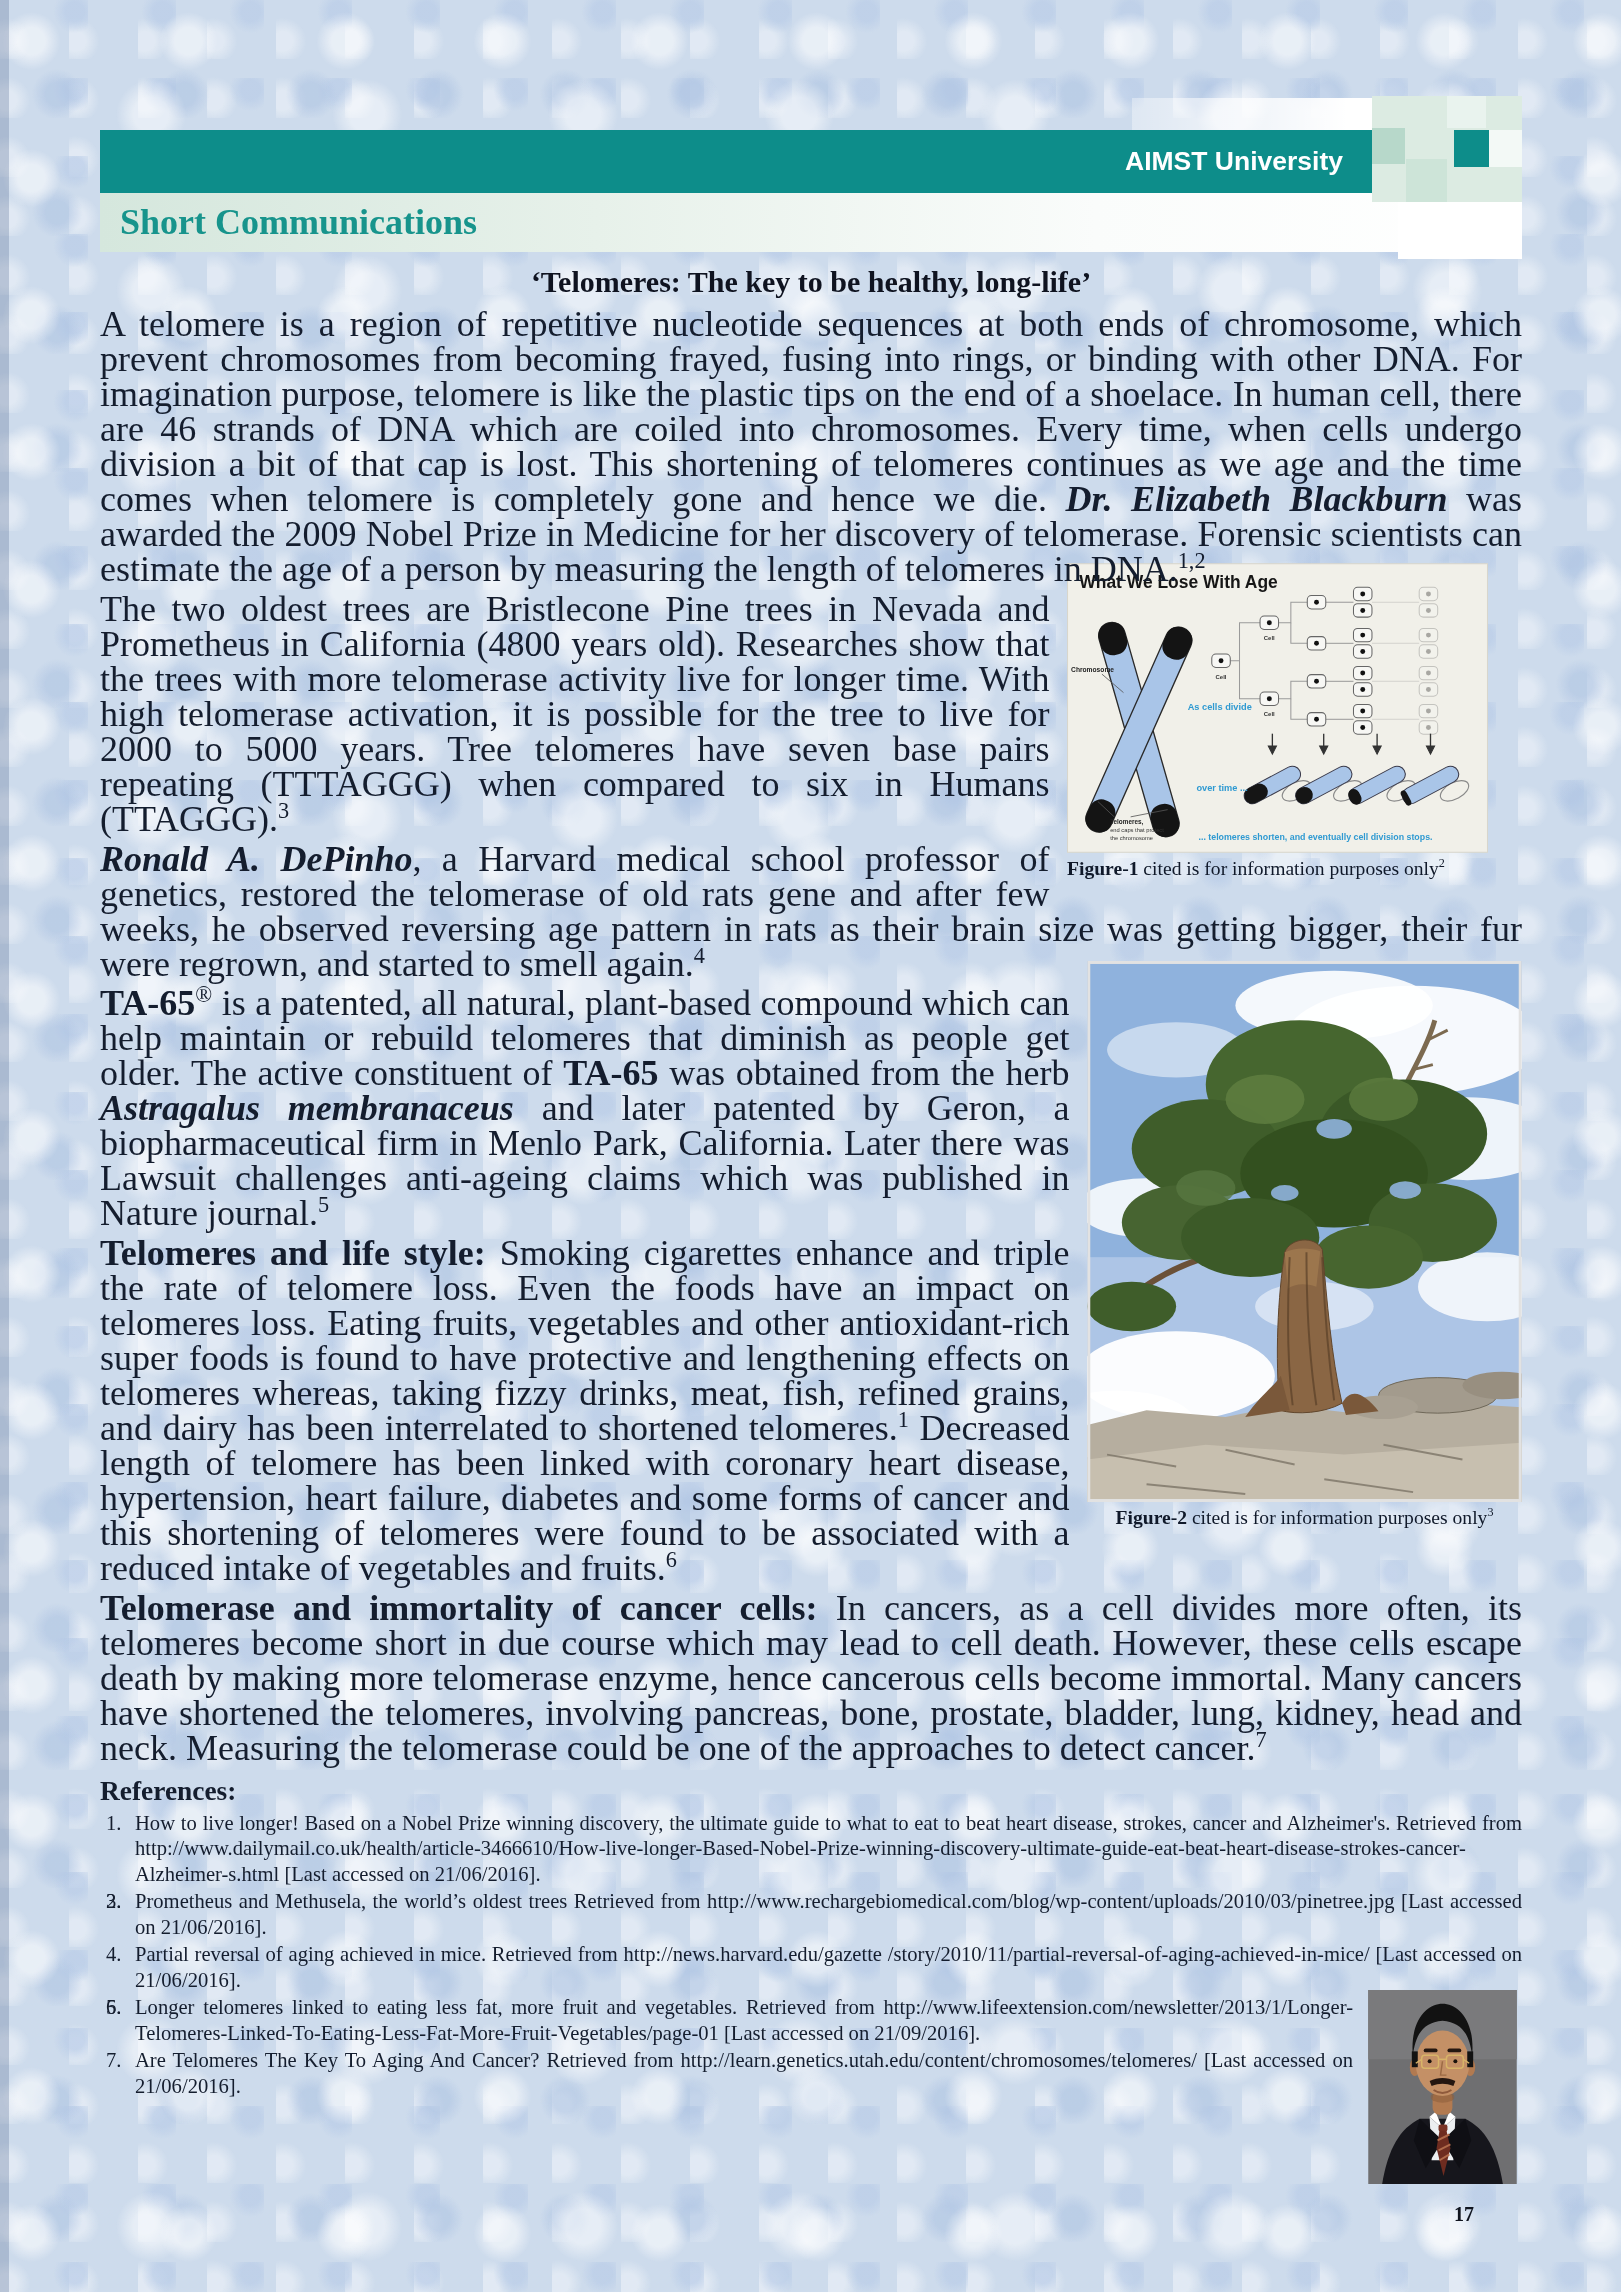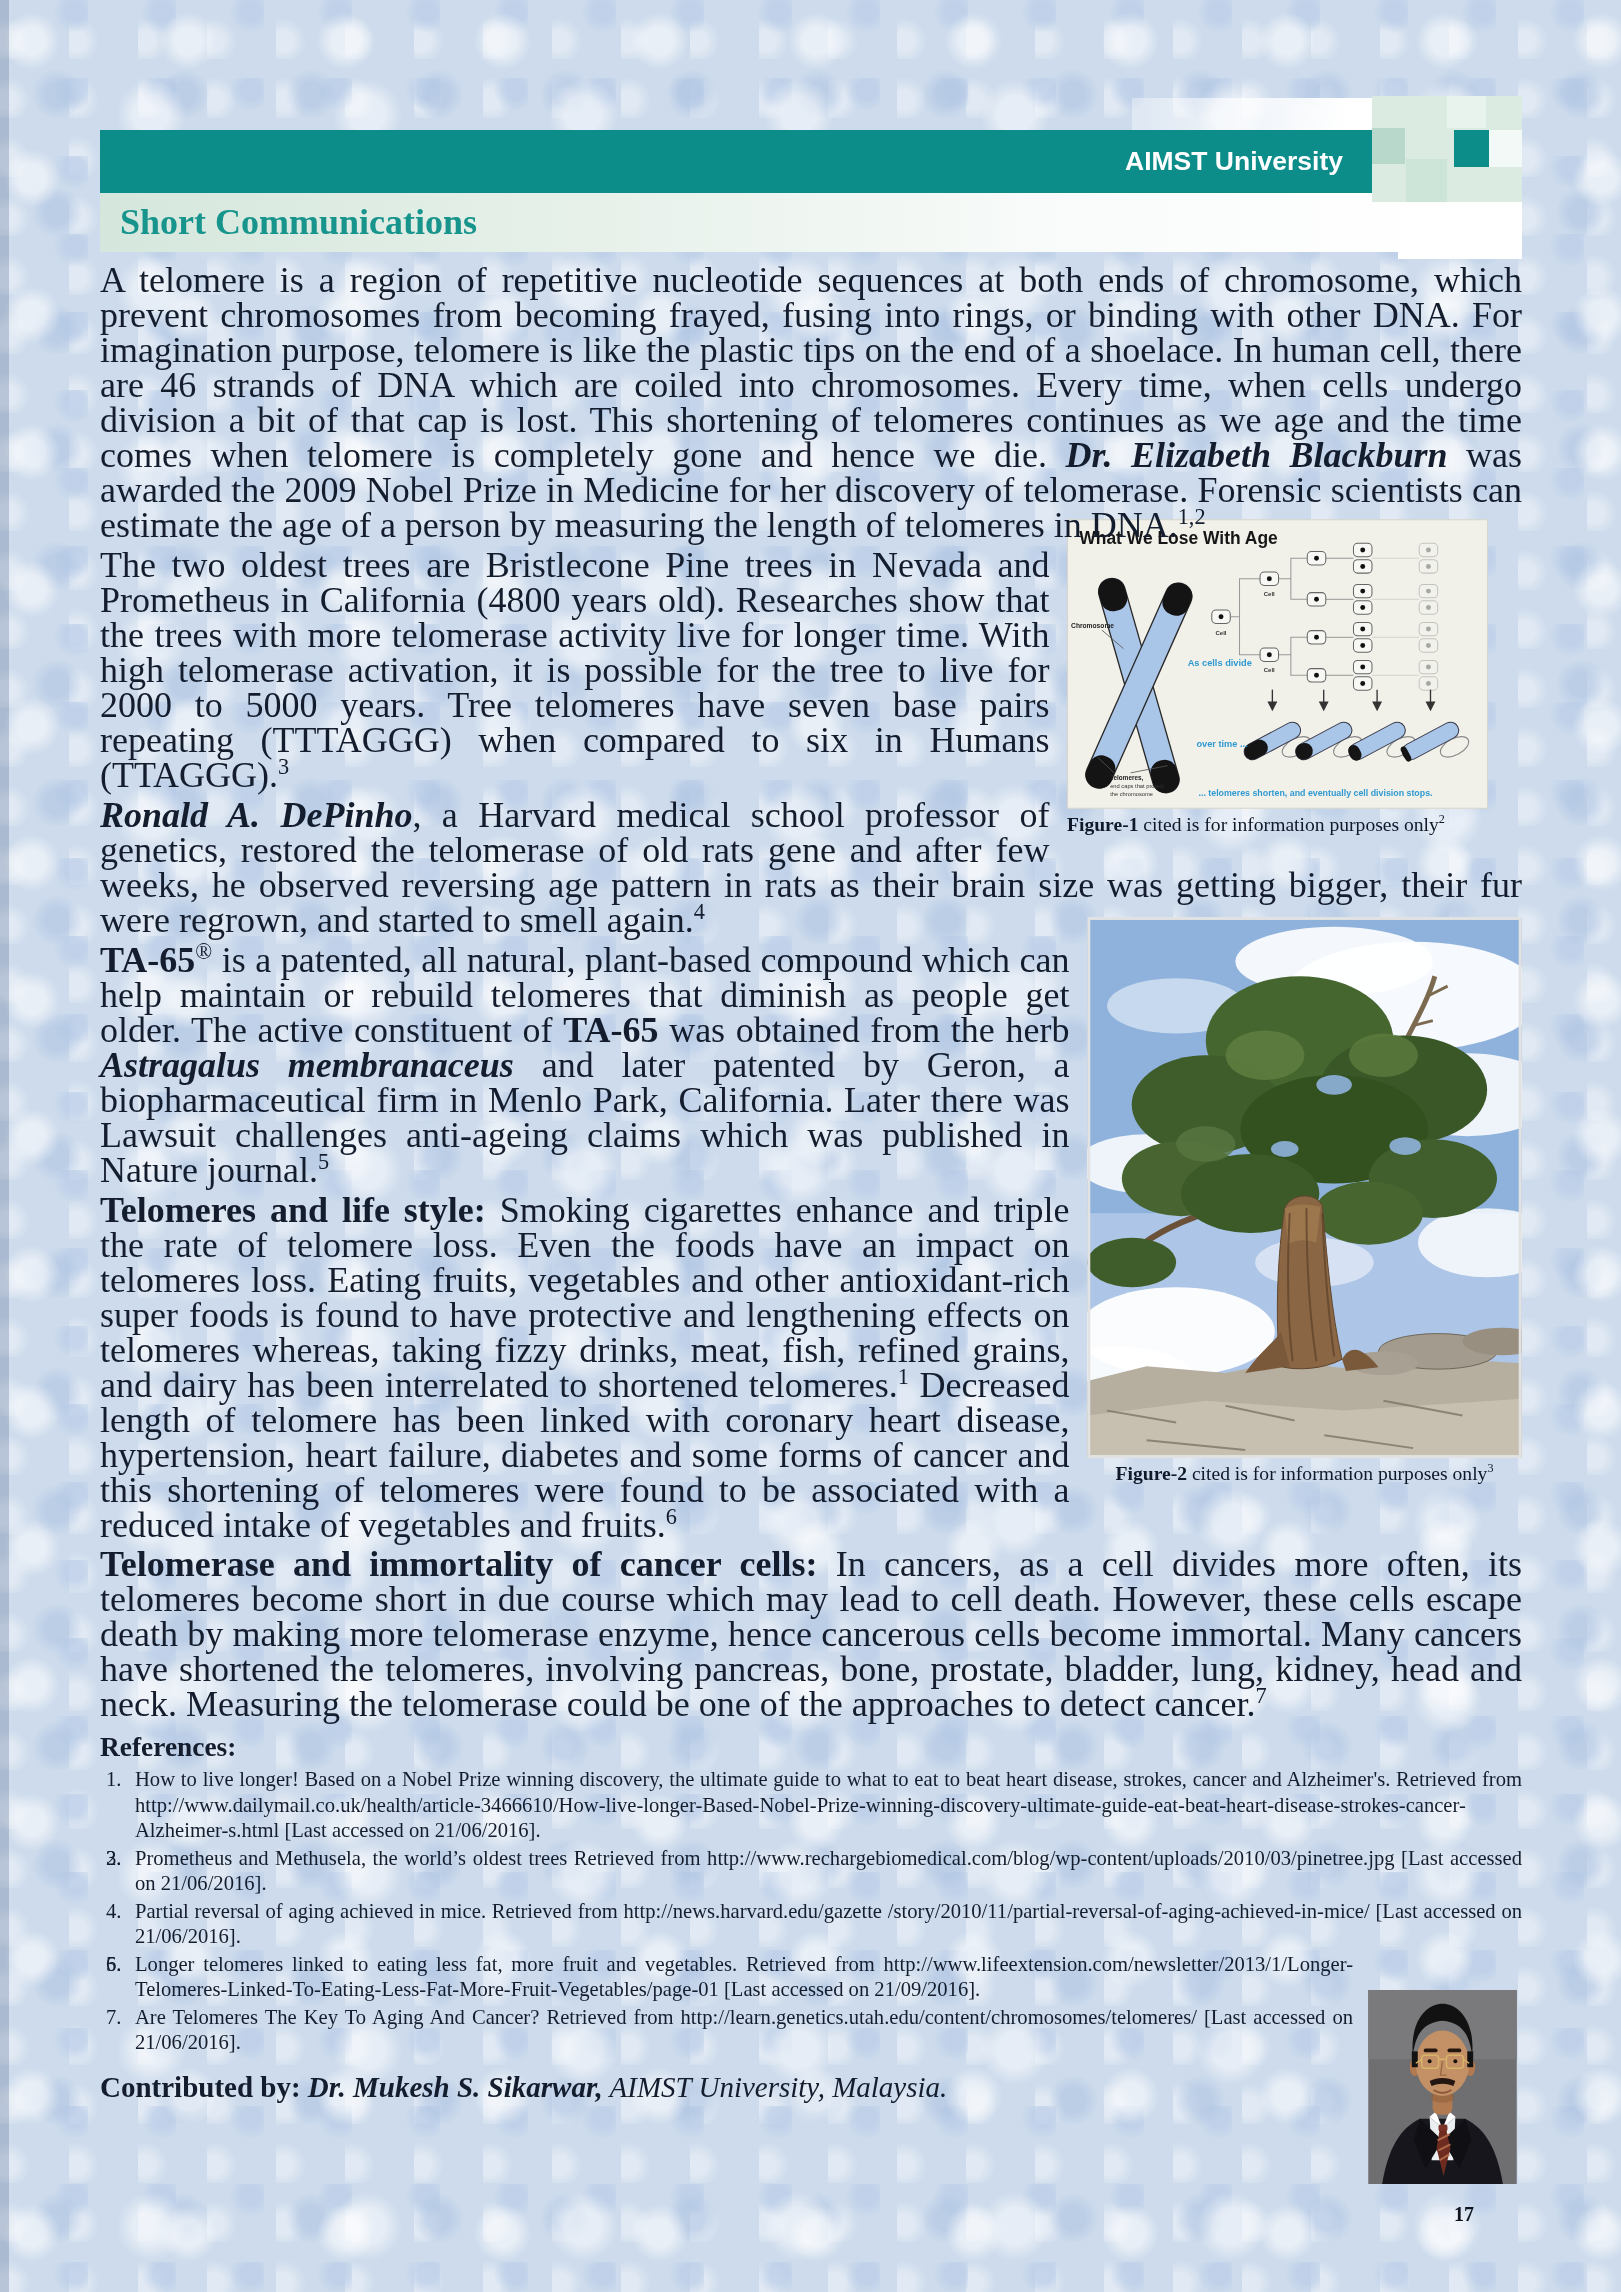--- a/index.html
+++ b/index.html
@@ -73,20 +73,21 @@
   </div>
   <div class="mosaic"></div>
   <div class="sq sq1"></div>
   <div class="sq sq2"></div>
   <div class="sq sq3"></div>
   <div class="sq sq4"></div>
   <div class="sq sq5"></div>
   <div class="white-under"></div>
 
   <div class="page-body">
+    <div class="article-title">‘Telomeres: The key to be healthy, long-life’</div>
 
     <div class="body-text">
       <p><span>A telomere is a region of repetitive nucleotide sequences at both ends of chromosome, which prevent chromosomes from becoming frayed, fusing into rings, or binding with other DNA. For imagination purpose, telomere is like the plastic tips on the end of a shoelace. In human cell, there are 46 strands of DNA which are coiled into chromosomes. Every time, when cells undergo division a bit of that cap is lost. This shortening of telomeres continues as we age and the time comes when telomere is completely gone and hence we die. </span><span class="r-bi">Dr. Elizabeth Blackburn</span><span> was awarded the 2009 Nobel Prize in Medicine for her discovery of telomerase. Forensic scientists can estimate the age of a person by measuring the length of telomeres in DNA.</span><sup>1,2</sup></p>
 
       <div class="fig fig1">
         <svg viewBox="0 0 410 282" width="421" height="290">
           <rect x="0.5" y="0.5" width="409" height="281" fill="#f1f0e9" stroke="#d8d6cc"></rect>
           <text x="12" y="24" font-family="Liberation Sans, sans-serif" font-size="17" font-weight="bold" fill="#161616">What We Lose With Age</text>
           <defs>
             <g id="c">
@@ -271,21 +272,20 @@
           <li class="ref"><span class="num">1.</span><span>How to live longer! Based on a Nobel Prize winning discovery, the ultimate guide to what to eat to beat heart disease, strokes, cancer and Alzheimer's. Retrieved from http://www.dailymail.co.uk/health/article-3466610/How-live-longer-Based-Nobel-Prize-winning-discovery-ultimate-guide-eat-beat-heart-disease-strokes-cancer-Alzheimer-s.html [Last accessed on 21/06/2016].</span></li>
           <li class="ref"><span class="num">2.</span></li>
           <li class="ref"><span class="num">3.</span><span>Prometheus and Methusela, the world’s oldest trees Retrieved from http://www.rechargebiomedical.com/blog/wp-content/uploads/2010/03/pinetree.jpg [Last accessed on 21/06/2016].</span></li>
           <li class="ref"><span class="num">4.</span><span>Partial reversal of aging achieved in mice. Retrieved from http://news.harvard.edu/gazette /story/2010/11/partial-reversal-of-aging-achieved-in-mice/ [Last accessed on 21/06/2016].</span></li>
           <li class="ref"><span class="num">5.</span></li>
           <li class="ref narrow"><span class="num">6.</span><span>Longer telomeres linked to eating less fat, more fruit and vegetables. Retrieved from http://www.lifeextension.com/newsletter/2013/1/Longer-Telomeres-Linked-To-Eating-Less-Fat-More-Fruit-Vegetables/page-01 [Last accessed on 21/09/2016].</span></li>
           <li class="ref narrow"><span class="num">7.</span><span>Are Telomeres The Key To Aging And Cancer? Retrieved from http://learn.genetics.utah.edu/content/chromosomes/telomeres/ [Last accessed on 21/06/2016].</span></li>
         </ol>
     </div>
 
-    <div class="contributed"><span class="r-b">Contributed by: </span><span class="r-bi">Dr. Mukesh S. Sikarwar,</span><span class="r-i"> AIMST University, Malaysia.</span></div>
   </div>
 
   <svg class="portrait" viewBox="0 0 150 196">
     <rect x="0" y="0" width="150" height="196" fill="#6f6f71"></rect>
     <rect x="0" y="0" width="150" height="70" fill="#7a7a7c"></rect>
     <path d="M14,196 C20,160 32,140 52,130 L98,130 C118,140 130,160 136,196 Z" fill="#16161c"></path>
     <polygon points="62,128 75,140 88,128 86,172 64,172" fill="#eceff1"></polygon>
     <polygon points="62,128 75,140 68,123" fill="#ffffff"></polygon>
     <polygon points="88,128 75,140 82,123" fill="#ffffff"></polygon>
     <path d="M52,130 L75,152 L58,180 L46,152 Z" fill="#0f0f14"></path>

